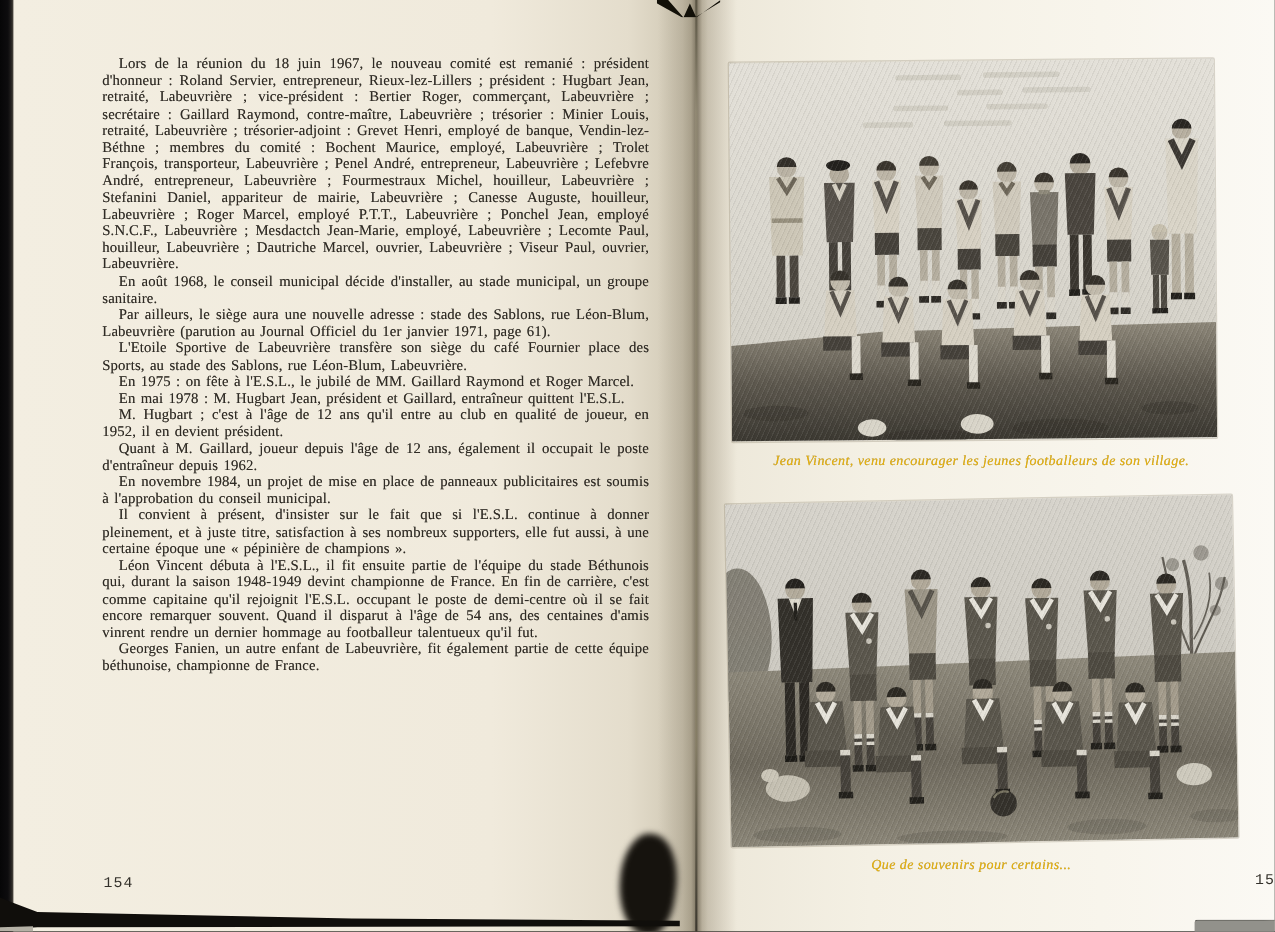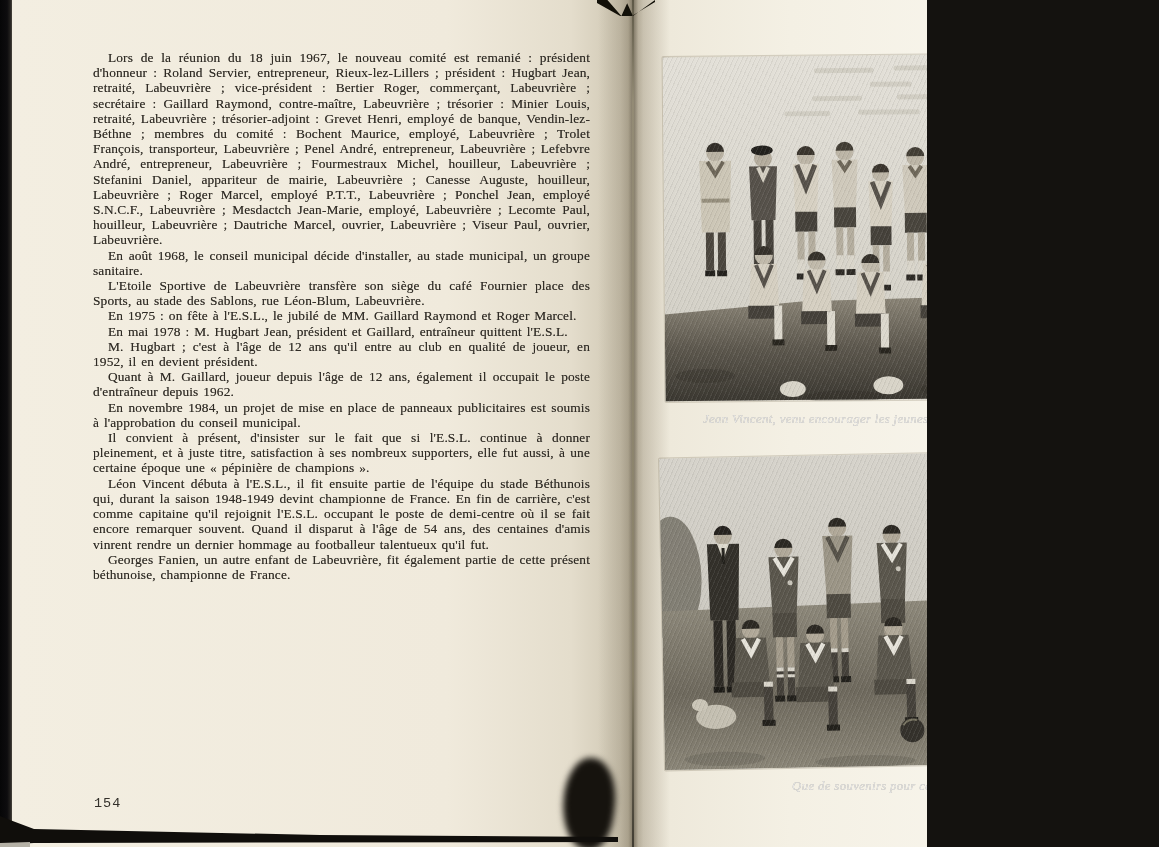--- a/index.html
+++ b/index.html
@@ -1,16 +1,16 @@
 <!DOCTYPE html>
 <html><head>
 <meta charset="utf-8">
 <style>
   html,body{margin:0;padding:0;background:#14120f;}
-  .scene{position:relative;width:927px;height:847px;overflow:hidden;
+  .scene{position:relative;width:1159px;height:847px;overflow:hidden;
          font-family:"Liberation Serif", serif;background:#14120f;}
 
   
   .page-left{position:absolute;left:12px;top:0;width:621px;height:847px;
     background:linear-gradient(to right,#f3eee1 0%,#f0eadc 70%,#e4ddcc 90%,#cfc7b3 98%,#b7ae98 100%);}
   .page-right{position:absolute;left:633px;top:0;width:526px;height:847px;
     background:linear-gradient(to right,#b9b09b 0%,#ddd6c5 2%,#eee9db 7%,#f4f0e4 30%,#f8f5ec 70%,#fbf9f4 100%);}
   .edge-strip-left{position:absolute;left:0;top:0;width:12px;height:847px;
     background:linear-gradient(to right,#060607,#0d0c0e 60%,#23211f 85%,#4a463e 100%);}
   .gutter{position:absolute;left:598px;top:0;width:72px;height:847px;pointer-events:none;
@@ -33,21 +33,21 @@
 
   
   .photo{position:absolute;overflow:hidden;border-radius:1px;
     box-shadow:0 0 0 1px rgba(125,115,95,.28), inset 0 0 14px rgba(60,54,44,.22);}
   .photo:after{content:"";position:absolute;inset:0;pointer-events:none;
     background:repeating-linear-gradient(115deg,rgba(255,255,255,.07) 0 1px,rgba(0,0,0,.055) 1px 2px,rgba(0,0,0,0) 2px 4px);}
   .photo svg{display:block;}
   .photo1{left:664px;top:55px;width:441px;height:345px;transform:rotate(-.5deg);}
   .photo2{left:662px;top:454px;width:461px;height:312px;transform:rotate(-1.1deg);}
 
-  .caption{position:absolute;font-style:italic;font-size:12.8px;color:#e5e5e5;
+  .caption{position:absolute;font-style:italic;font-size:12.8px;color:#eab308;
     text-align:center;letter-spacing:.35px;text-shadow:0 0 .4px rgba(58,54,46,.5);}
   .caption1{left:692px;top:412px;width:400px;}
   .caption2{left:688px;top:779px;width:390px;text-align:center;}
 
   .corner-strip-br{position:absolute;left:1086px;top:836px;width:73px;height:11px;
     background:#92918b;border-top:1px solid #5e5d57;border-radius:3px 0 0 0;}
 </style>
 </head>
 <body>
 
@@ -57,29 +57,30 @@
   <div class="page-right"></div>
   <div class="edge-strip-left"></div>
   <div class="gutter"></div>
   <div class="gutter-line"></div>
   <div class="gutter-notch-top"></div>
   <div class="gutter-blob-bottom"></div>
 
   <div class="text-col">
     <p>Lors de la réunion du 18 juin 1967, le nouveau comité est remanié : président d'honneur : Roland Servier, entrepreneur, Rieux-lez-Lillers ; président : Hugbart Jean, retraité, Labeuvrière ; vice-président : Bertier Roger, commerçant, Labeuvrière ; secrétaire : Gaillard Raymond, contre-maître, Labeuvrière ; trésorier : Minier Louis, retraité, Labeuvrière ; trésorier-adjoint : Grevet Henri, employé de banque, Vendin-lez-Béthne ; membres du comité : Bochent Maurice, employé, Labeuvrière ; Trolet François, transporteur, Labeuvrière ; Penel André, entrepreneur, Labeuvrière ; Lefebvre André, entrepreneur, Labeuvrière ; Fourmestraux Michel, houilleur, Labeuvrière ; Stefanini Daniel, appariteur de mairie, Labeuvrière ; Canesse Auguste, houilleur, Labeuvrière ; Roger Marcel, employé P.T.T., Labeuvrière ; Ponchel Jean, employé S.N.C.F., Labeuvrière ; Mesdactch Jean-Marie, employé, Labeuvrière ; Lecomte Paul, houilleur, Labeuvrière ; Dautriche Marcel, ouvrier, Labeuvrière ; Viseur Paul, ouvrier, Labeuvrière.</p>
     <p>En août 1968, le conseil municipal décide d'installer, au stade municipal, un groupe sanitaire.</p>
+    <p>Par ailleurs, le siège aura une nouvelle adresse : stade des Sablons, rue Léon-Blum, Labeuvrière (parution au Journal Officiel du 1er janvier 1971, page 61).</p>
     <p>L'Etoile Sportive de Labeuvrière transfère son siège du café Fournier place des Sports, au stade des Sablons, rue Léon-Blum, Labeuvrière.</p>
     <p>En 1975 : on fête à l'E.S.L., le jubilé de MM. Gaillard Raymond et Roger Marcel.</p>
     <p>En mai 1978 : M. Hugbart Jean, président et Gaillard, entraîneur quittent l'E.S.L.</p>
     <p>M. Hugbart ; c'est à l'âge de 12 ans qu'il entre au club en qualité de joueur, en 1952, il en devient président.</p>
     <p>Quant à M. Gaillard, joueur depuis l'âge de 12 ans, également il occupait le poste d'entraîneur depuis 1962.</p>
     <p>En novembre 1984, un projet de mise en place de panneaux publicitaires est soumis à l'approbation du conseil municipal.</p>
     <p>Il convient à présent, d'insister sur le fait que si l'E.S.L. continue à donner pleinement, et à juste titre, satisfaction à ses nombreux supporters, elle fut aussi, à une certaine époque une « pépinière de champions ».</p>
     <p>Léon Vincent débuta à l'E.S.L., il fit ensuite partie de l'équipe du stade Béthunois qui, durant la saison 1948-1949 devint championne de France. En fin de carrière, c'est comme capitaine qu'il rejoignit l'E.S.L. occupant le poste de demi-centre où il se fait encore remarquer souvent. Quand il disparut à l'âge de 54 ans, des centaines d'amis vinrent rendre un dernier hommage au footballeur talentueux qu'il fut.</p>
-    <p>Georges Fanien, un autre enfant de Labeuvrière, fit également partie de cette présent béthunoise, championne de France.</p>
+    <p>Georges Fanien, un autre enfant de Labeuvrière, fit également partie de cette équipe béthunoise, championne de France.</p>
   </div>
 
   <div class="page-num" style="left:94px;top:796px;">154</div>
   <div class="page-num" style="left:1141px;top:794px;">155</div>
 
   <div class="photo photo1">
     <svg width="441" height="345" viewBox="0 0 443 345" xmlns="http://www.w3.org/2000/svg">
       <defs>
         <linearGradient id="g1sky" x1="0" y1="0" x2="0" y2="1">
           <stop offset="0" stop-color="#e3e0d8"></stop>

